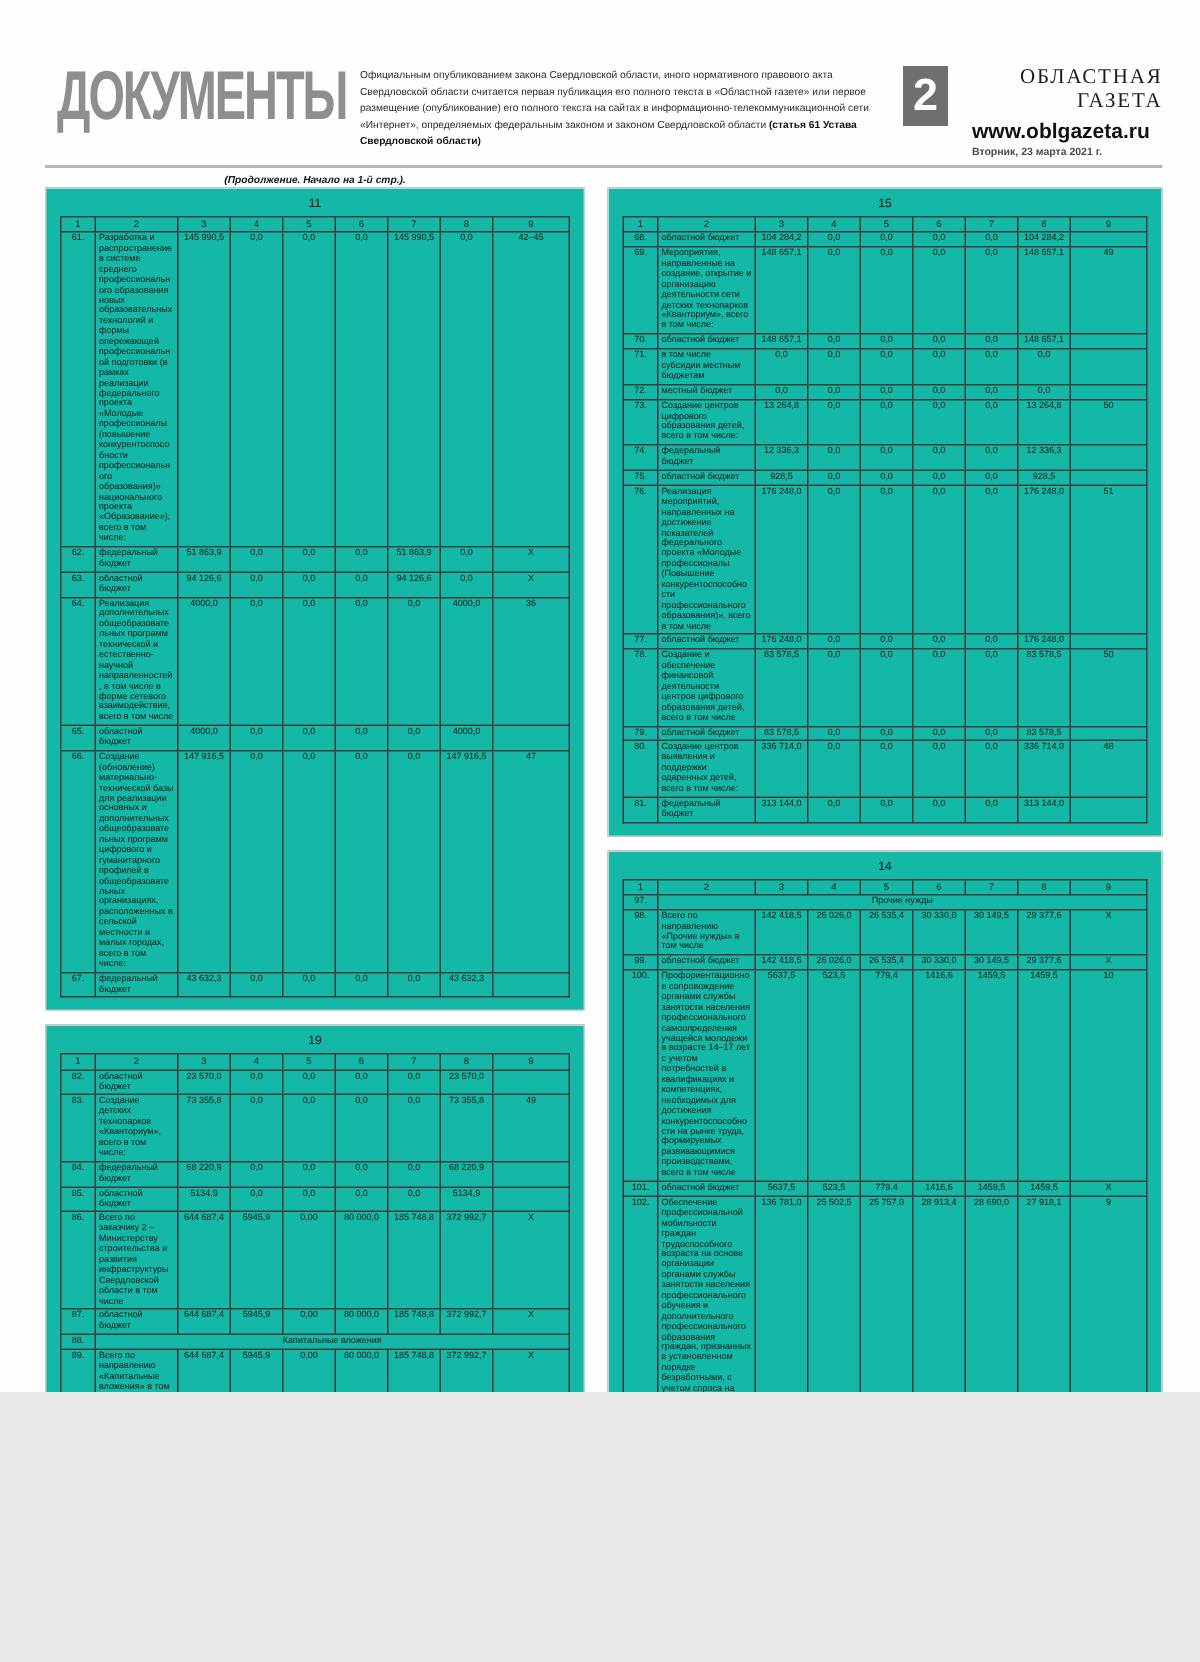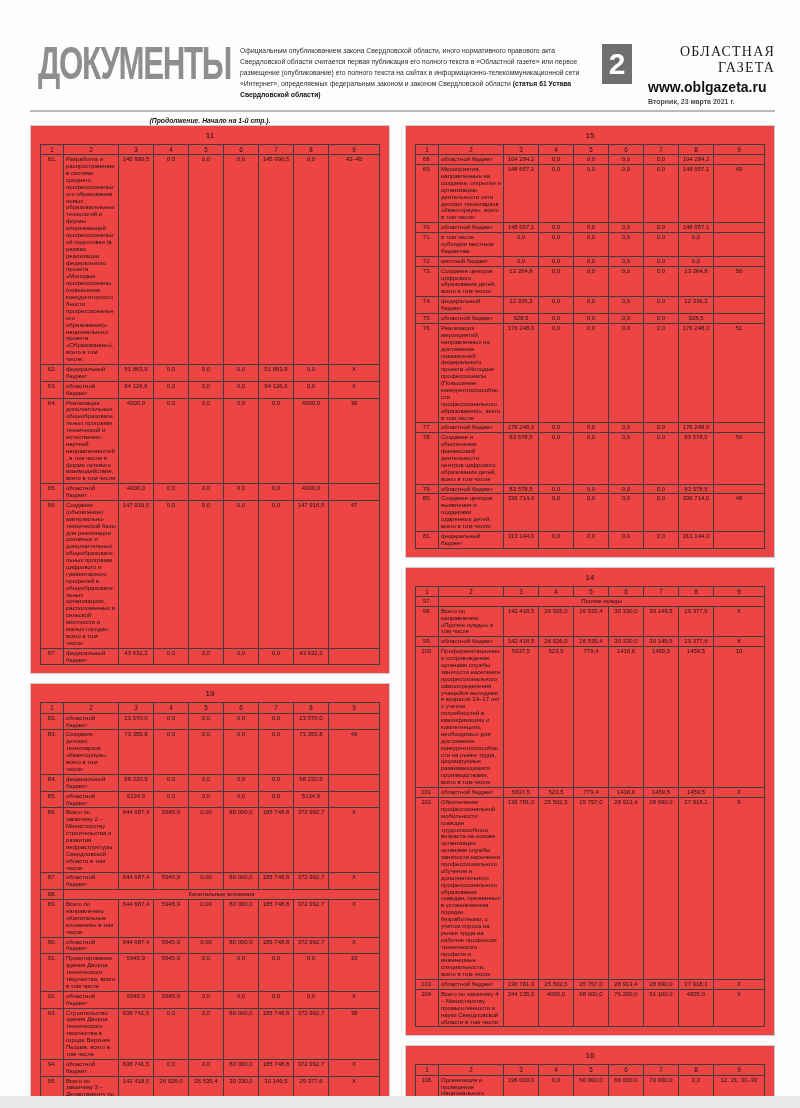--- a/index.html
+++ b/index.html
@@ -1,37 +1,37 @@
 <!DOCTYPE html>
 <html lang="ru"><head>
 <meta charset="utf-8">
 <style>
   html,body{margin:0;padding:0;background:#e9e9e9;}
-  .page{position:relative;width:800px;height:1096px;background:#fefefe;overflow:hidden;
+  .page{position:relative;width:800px;height:928px;background:#fefefe;overflow:hidden;
         font-family:"Liberation Sans",sans-serif;color:#161616;}
   
   .header-row{display:flex;align-items:flex-start;padding:44px 25px 0 38px;}
   .masthead-wrap{width:198px;flex:0 0 auto;}
   .masthead{font-size:46px;font-weight:bold;color:#8e8e8e;line-height:.85;
             letter-spacing:-2px;transform:scaleX(.68);transform-origin:left top;white-space:nowrap;}
   .note{width:348px;flex:0 0 auto;font-size:6.8px;line-height:1.6;color:#2c2c2c;margin:2px 0 0 4px;}
   .note b{color:#111;}
   .badge{flex:0 0 auto;width:30px;height:40px;margin-left:14px;background:#6f6f6f;color:#fff;
          display:flex;align-items:center;justify-content:center;font-size:30px;font-weight:bold;}
   .brand{margin-left:16px;}
   .brand-name{font-family:"Liberation Serif",serif;font-size:14px;letter-spacing:1.2px;color:#1b1b1b;text-align:right;}
   .brand-site{font-size:14px;font-weight:bold;margin-top:3px;color:#111;}
   .brand-date{font-size:7px;font-weight:bold;margin-top:3px;color:#4a4a4a;}
   .rule{height:2px;background:#b9b9b9;margin:5px 25px 0 30px;}
   
   .content{display:grid;grid-template-columns:360px 370px;column-gap:15px;
            padding:3px 25px 0 30px;align-items:start;}
   .col{display:flex;flex-direction:column;min-width:0;}
   .cont-note,.end-note{font-size:6.8px;font-style:italic;font-weight:bold;text-align:center;margin:2px 0 1px;}
-  .block{border:1px solid #cdcdcd;background:#ef4444;padding:3px 9px 8px;margin-bottom:9px;}
+  .block{border:1px solid #cdcdcd;background:#14b8a6;padding:3px 9px 8px;margin-bottom:9px;}
   .tnum{text-align:center;font-size:8px;margin:2px 0 4px;color:#111;}
   table.doc{width:100%;border-collapse:collapse;table-layout:fixed;font-size:6px;line-height:1.15;}
   .doc th,.doc td{border:1px solid #3d3d3d;padding:1px 2px;vertical-align:top;
                   word-wrap:break-word;overflow-wrap:break-word;}
   .doc th{font-weight:normal;text-align:center;font-size:6.3px;}
   .h1{width:18px;} .h3,.h4,.h5,.h6,.h7,.h8{width:30px;} .h9{width:46px;}
   .c-num{text-align:center;}
   .c-label{text-align:left;}
   .c-val{text-align:center;}
   .c-note{text-align:center;}

